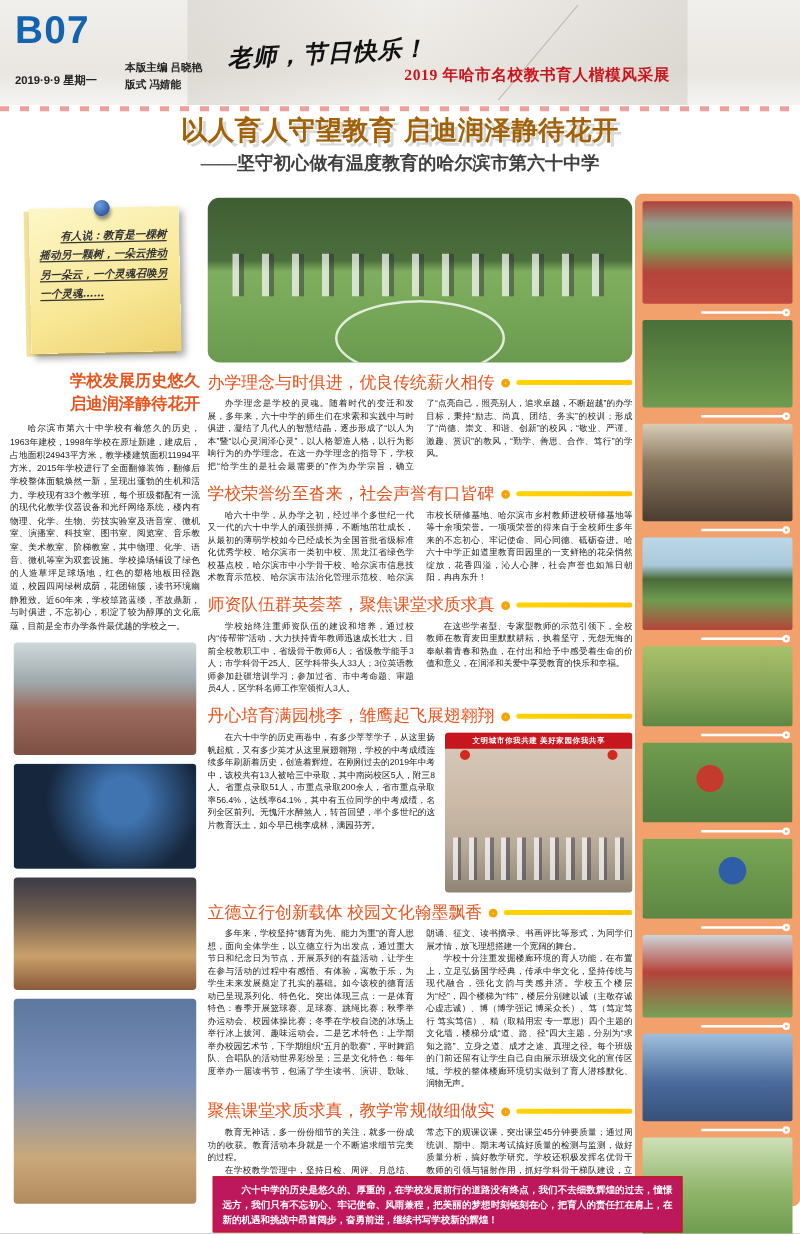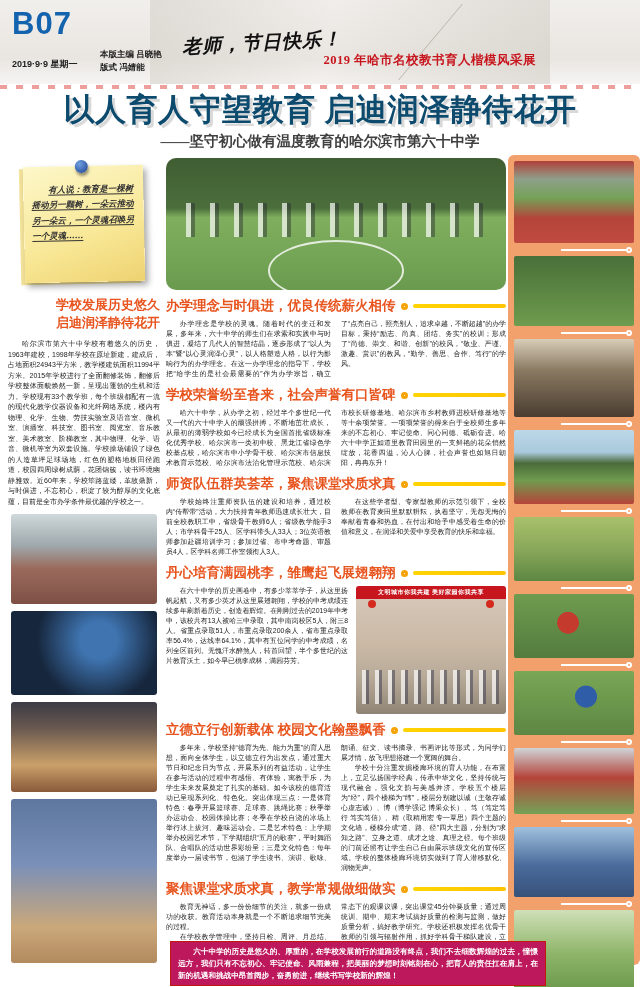--- a/index.html
+++ b/index.html
@@ -20,21 +20,21 @@
       font-family:"DejaVu Serif","Liberation Serif",serif; font-style:italic; transform:rotate(-3deg); letter-spacing:1px; }
   .banner-title { position:absolute; right:104px; top:52px; font-size:12.5px; font-weight:800; color:#c8161e;
       font-family:"Liberation Serif","DejaVu Serif",serif; letter-spacing:.5px; }
   .masthead { position:absolute; right:6px; top:36px; font-size:29px; font-weight:800; color:#d21419;
       font-family:"DejaVu Serif","Liberation Serif",serif; font-style:italic; letter-spacing:-1px; }
   .cut-strip { height:4px; margin:1px 0 2px 0;
       background:repeating-linear-gradient(90deg,#e2514a 0 7px, transparent 7px 16px); opacity:.55; }
 
   
   .headline { text-align:center; padding-top:2px; }
-  .headline h1 { font-size:31px; font-weight:900; color:#0c4a6e; letter-spacing:0.5px; line-height:1.1;
+  .headline h1 { font-size:21px; font-weight:900; color:#a16207; letter-spacing:0.5px; line-height:1.1;
       text-shadow:3px 3px 0 rgba(120,120,120,.28); }
   .headline h2 { font-size:14.5px; font-weight:800; color:#404040; margin-top:5px;
       font-family:"Liberation Serif","DejaVu Serif",serif; }
 
   
   .col-left  { position:absolute; left:8px;  top:160px; width:152px; }
   .col-mid   { position:absolute; left:166px; top:158px; width:340px; height:782px; overflow:hidden; }
   .col-right { position:absolute; left:508px; top:155px; width:132px; height:810px; background:#f2a06c;
       border-radius:6px; padding:6px 6px; }
 
@@ -60,21 +60,21 @@
 
   
   .main-photo { width:340px; height:132px; border-radius:10px; margin-bottom:7px;
       background:linear-gradient(180deg,#3f5e33 0%,#4c6e3c 38%,#7fae5e 45%,#76a657 70%,#6a9a4e 100%); position:relative; overflow:hidden; }
   .main-photo .people { position:absolute; left:6%; right:6%; top:34%; height:26%;
       background:repeating-linear-gradient(90deg, rgba(255,255,255,.85) 0 5px, rgba(40,40,50,.55) 5px 9px, transparent 9px 24px); opacity:.8; }
   .main-photo .circle { position:absolute; left:30%; top:62%; width:40%; height:46%;
       border:2px solid rgba(255,255,255,.8); border-radius:50%; }
   section { margin-top:7px; }
   .shead { display:flex; align-items:center; gap:5px; }
-  .shead .txt { font-size:13.5px; font-weight:700; color:#e8541e; white-space:nowrap; }
+  .shead .txt { font-size:13.5px; font-weight:400; color:#e8541e; white-space:nowrap; }
   .shead .ring { width:7px; height:7px; border:3px solid #f5a300; border-radius:50%; background:#fff; flex:none; }
   .shead .line { flex:1; height:4px; background:linear-gradient(90deg,#ffd400,#ffc400); border-radius:2px; }
   .cols { margin-top:4px; column-count:2; column-gap:10px; }
   .cols p, .sec4-text p { font-size:6.9px; line-height:1.45; color:#222; text-align:justify; text-indent:2em; }
   .sec4-body { display:flex; gap:8px; margin-top:4px; }
   .sec4-text { width:182px; }
   .photo4 { width:150px; height:128px; border-radius:3px; overflow:hidden; flex:none;
       background:linear-gradient(180deg,#d8cabc 0%,#cbb9a6 45%,#b9ab9a 70%,#8f8474 100%); position:relative; }
   .photo4 .banner { background:#c8161e; color:#fff; font-size:6px; text-align:center; padding:2px 1px; font-weight:700; letter-spacing:.5px; }
   .photo4 .lantern { position:absolute; width:8px; height:8px; border-radius:50%; background:#d42a1e; top:14px; }

